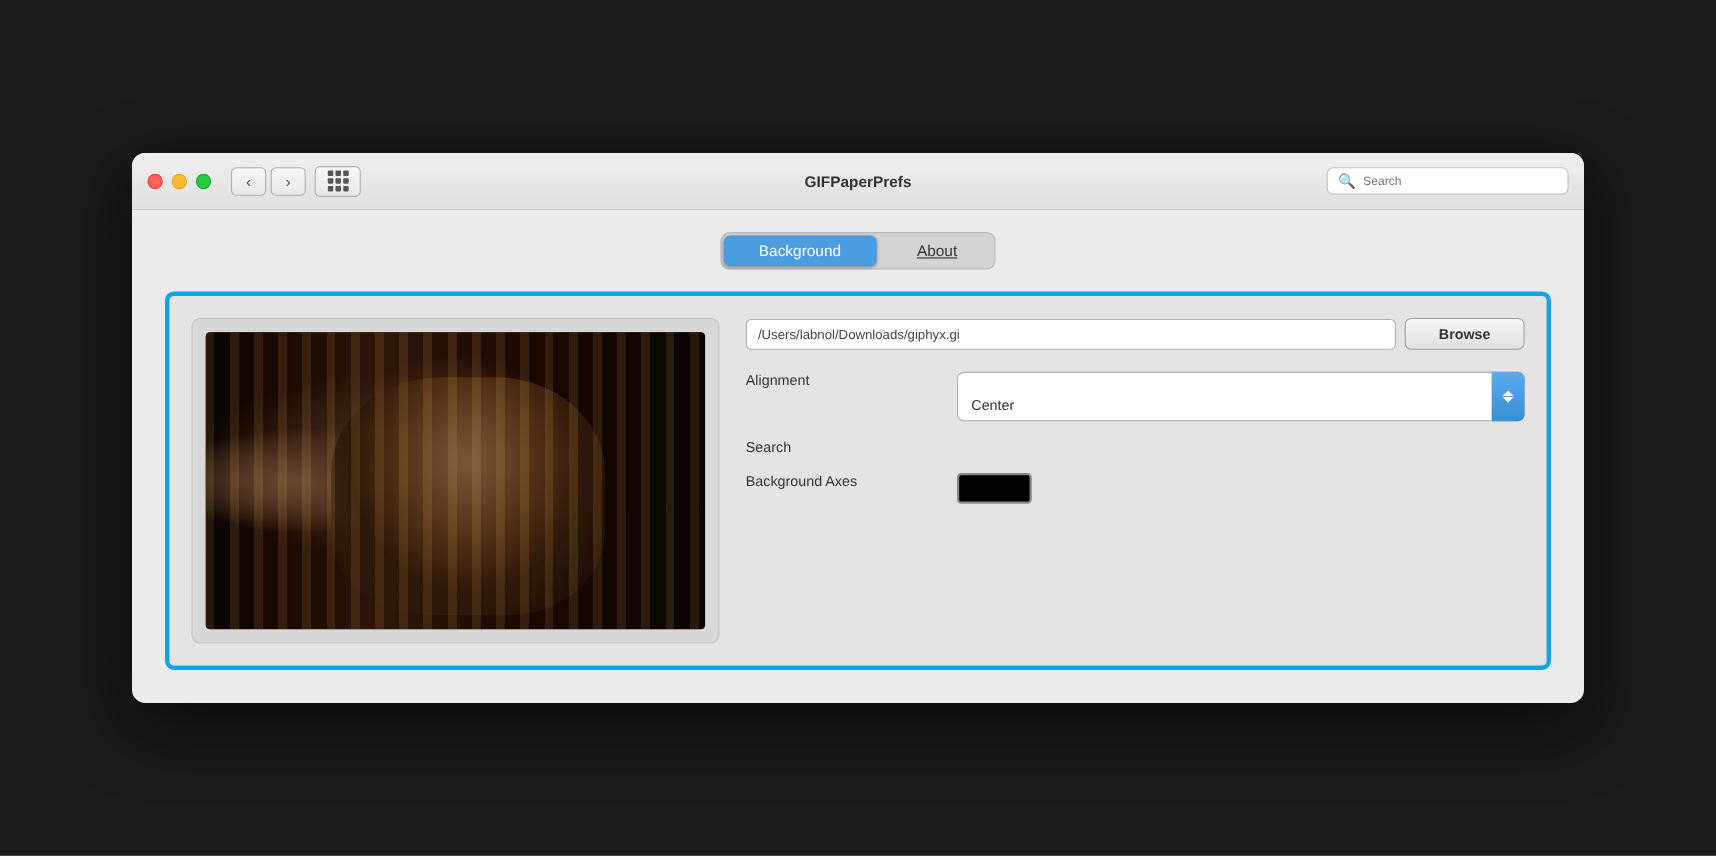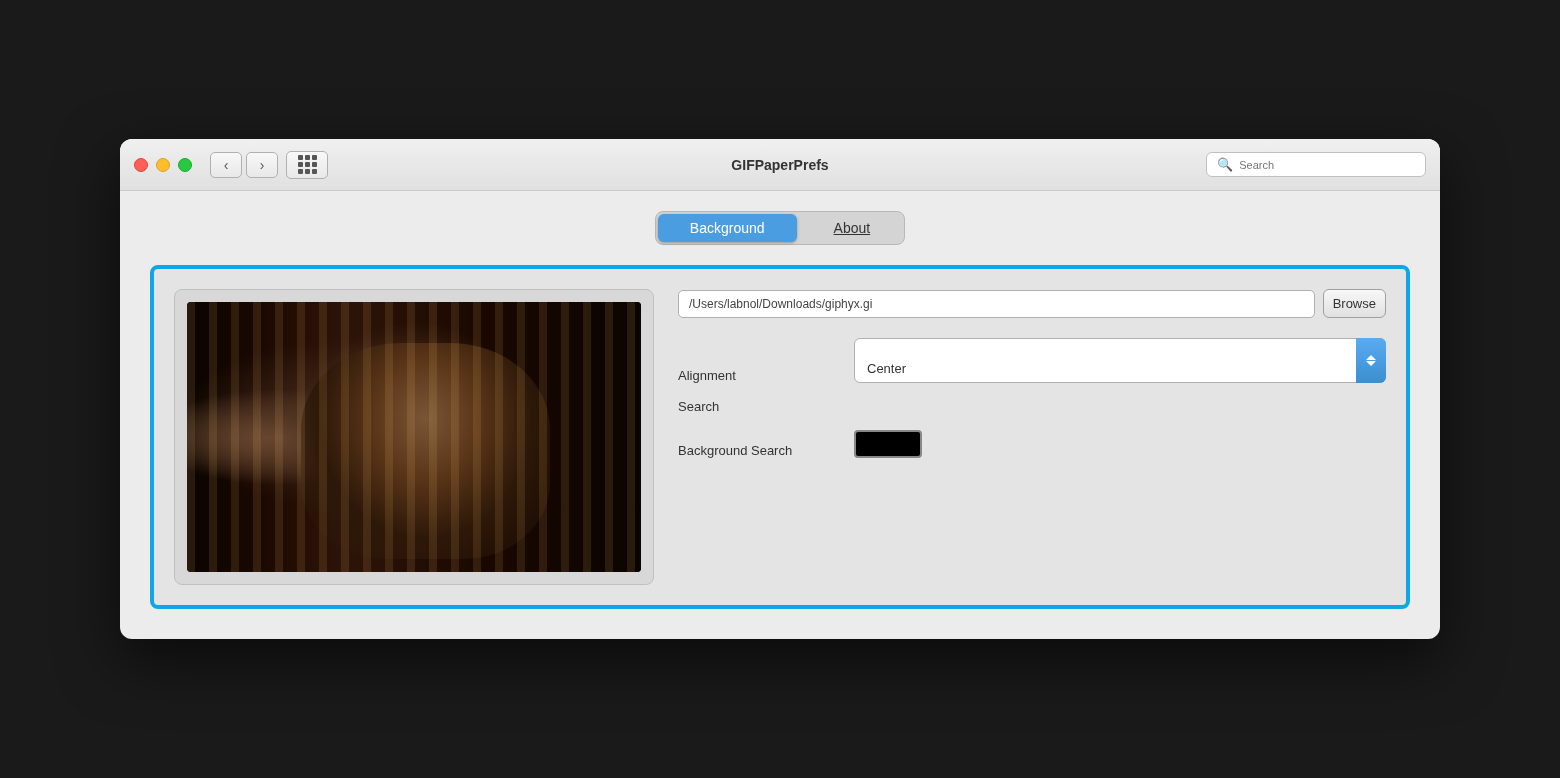--- a/index.html
+++ b/index.html
@@ -230,32 +230,32 @@
       font-size: 12px;
       color: #444;
       overflow: hidden;
       text-overflow: ellipsis;
       white-space: nowrap;
     }
     .browse-btn {
       background: linear-gradient(to bottom, #f8f8f8, #e0e0e0);
       border: 1px solid #a0a0a0;
       border-radius: 6px;
-      padding: 6px 9px;
+      padding: 6px 30px;
       font-size: 13px;
-      font-weight: 400;
+      font-weight: 700;
       color: #333;
       cursor: pointer;
       white-space: nowrap;
     }
     .setting-row {
       display: flex;
-      align-items: flex-end;
+      align-items: flex-start;
       margin-bottom: 16px;
-      gap: 16px;
+      gap: 32px;
     }
     .setting-label {
       font-size: 13px;
       color: #333;
       min-width: 160px;
     }
     .select-wrapper {
       flex: 1;
       position: relative;
     }
@@ -389,21 +389,21 @@
               <div class="arrow-down"></div>
             </div>
           </div>
         </div>
 
         <div class="setting-row">
           <span class="setting-label">Search</span>
         </div>
 
         <div class="setting-row">
-          <span class="setting-label">Background Search</span>
+          <span class="setting-label">Background Axes</span>
           <div class="color-swatch-wrapper">
             <div class="color-swatch"></div>
           </div>
         </div>
       </div>
     </div>
   </div>
 </div>
 
 </body></html>

